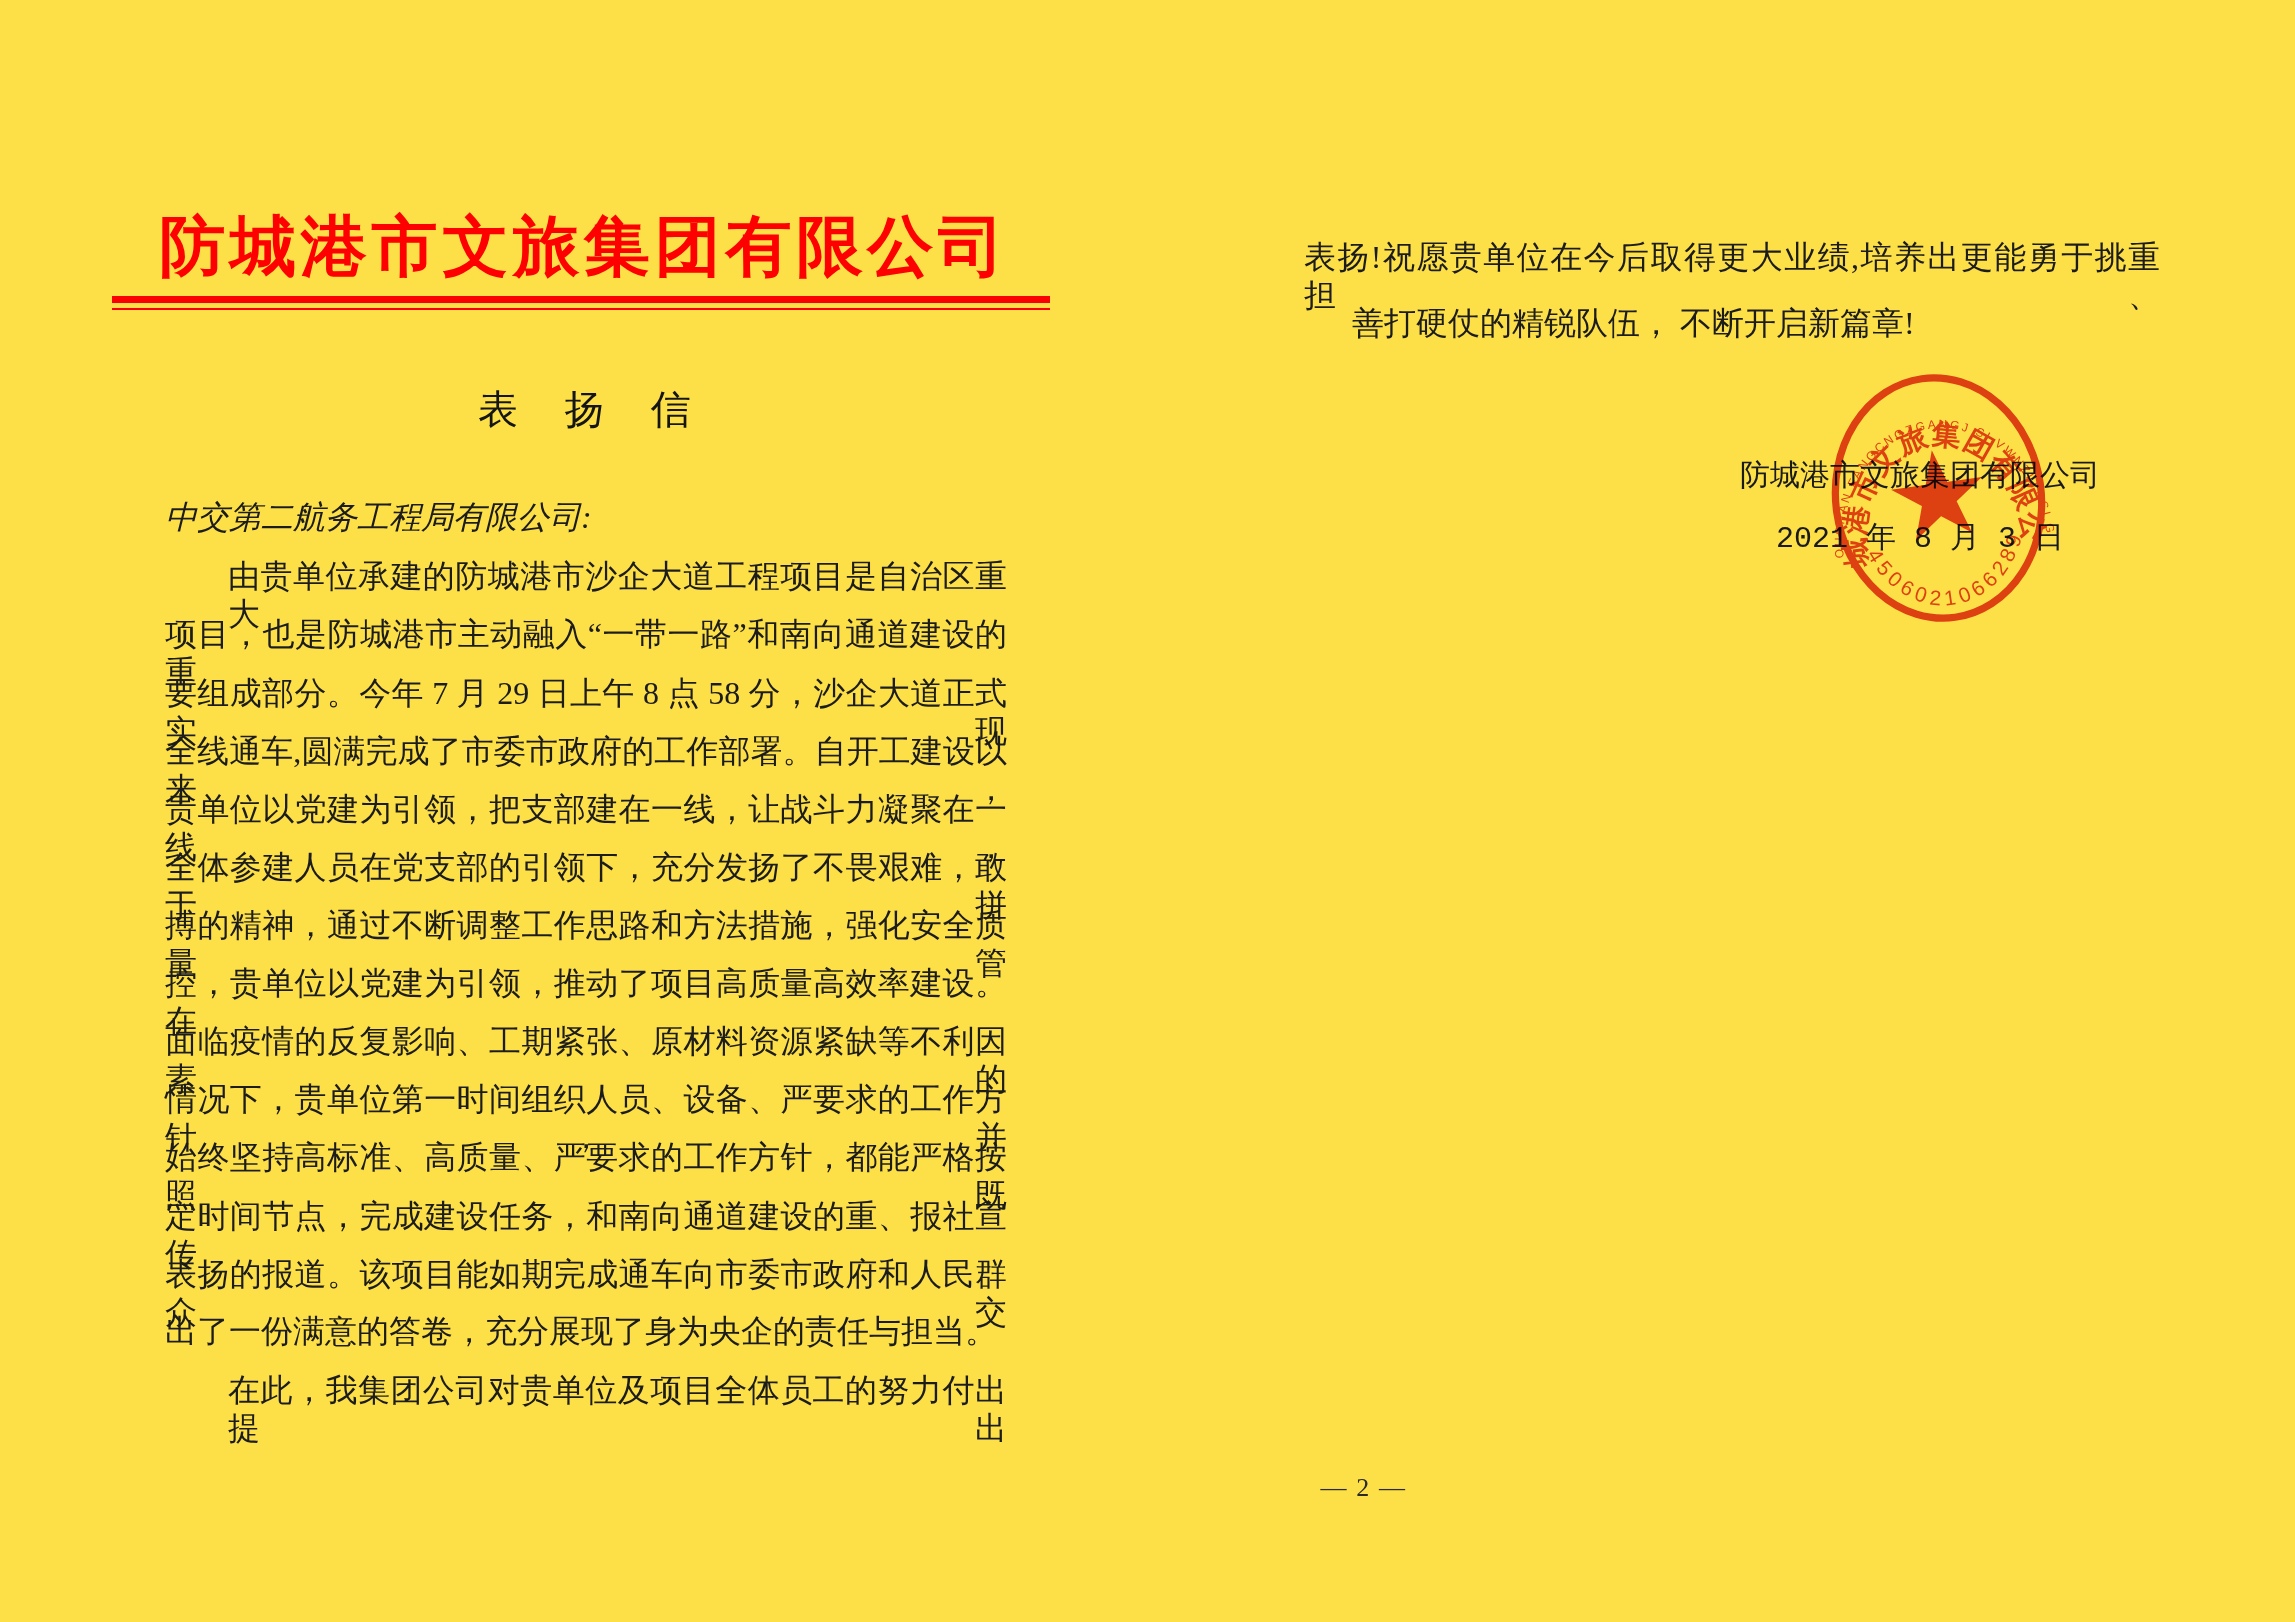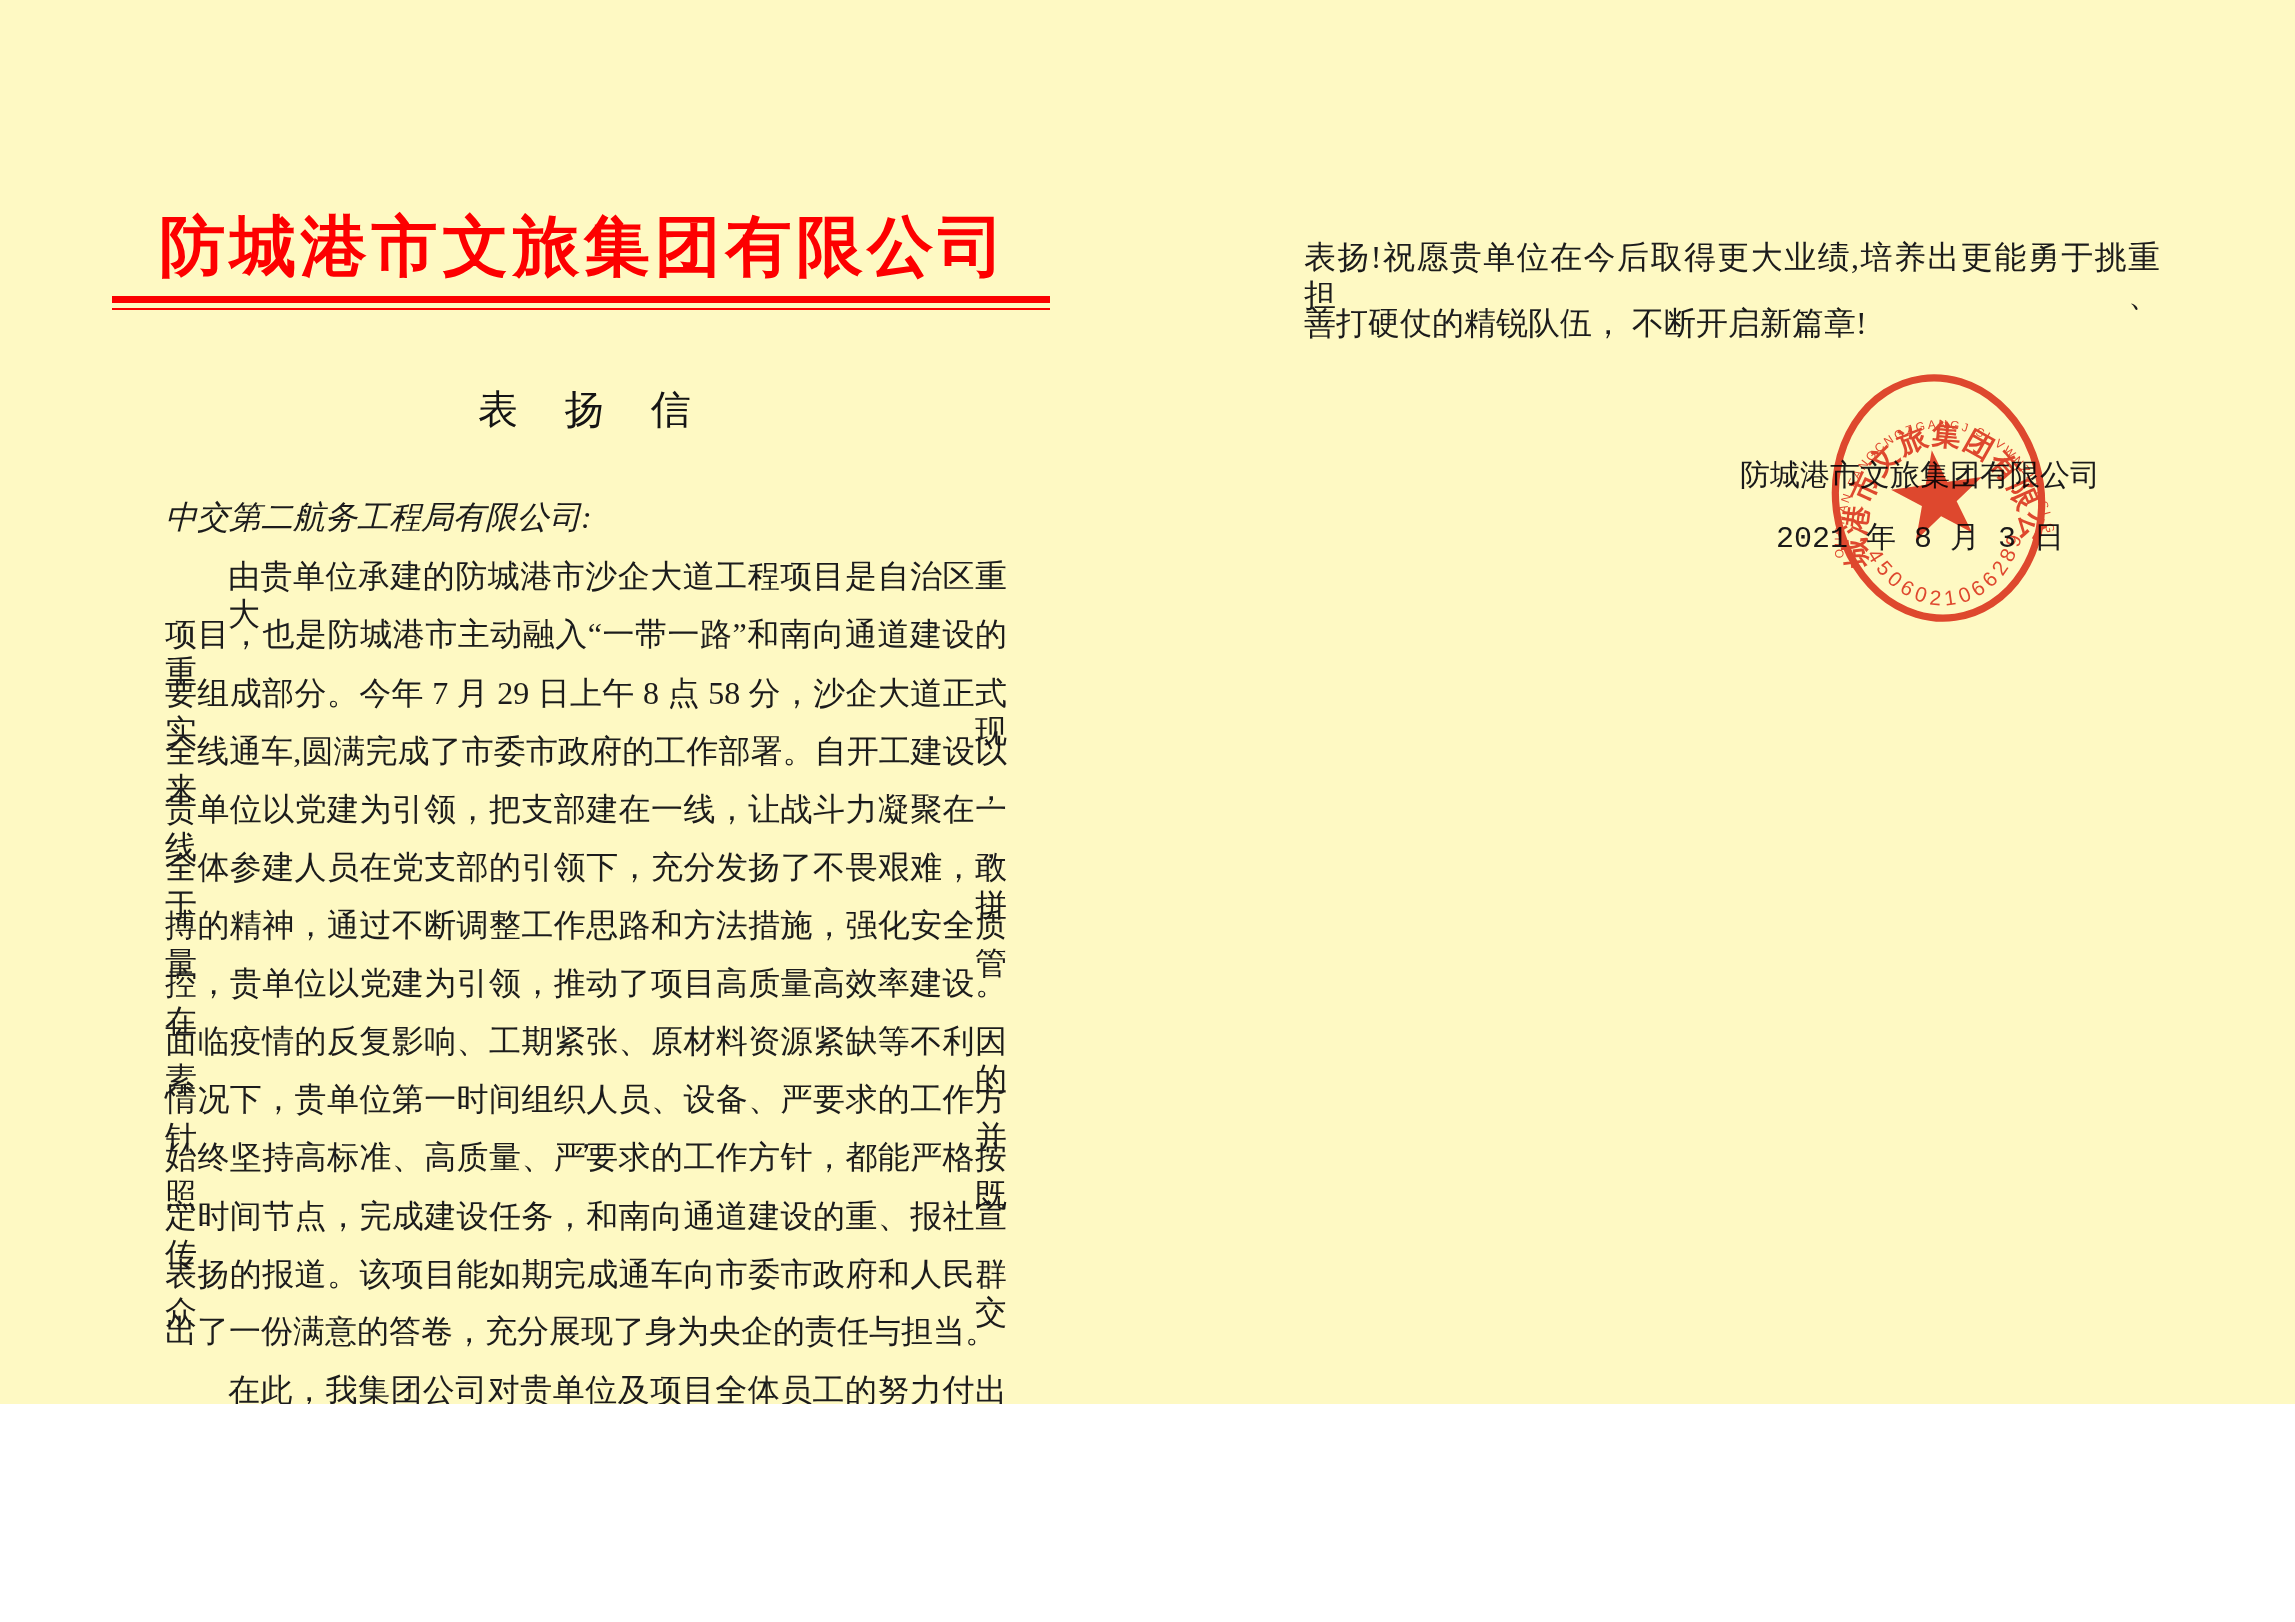--- a/index.html
+++ b/index.html
@@ -1,19 +1,19 @@
 <!DOCTYPE html>
 <html style="font-size:13px"><head>
 <meta charset="utf-8">
 <style>
   html,body{margin:0;padding:0;background:#ffffff;}
   .canvas{
     position:relative;
-    width:2295px;height:1404px;
-    background:#fef9c3;
+    width:2295px;height:1622px;
+    background:#fde047;
     overflow:hidden;
     font-family:"Liberation Serif","DejaVu Serif",serif;
     color:#1c1c1c;
   }
   .abs{position:absolute;}
   
   .letterhead{
     left:116px;top:202px;width:936px;height:80px;
     text-align:center;
     font-size:66px;font-weight:bold;letter-spacing:4.8px;
@@ -36,21 +36,21 @@
     text-align:justify;text-align-last:justify;
   }
   .bline.indent{padding-left:63px;width:779px;}
   .bline.nojust{text-align:left;text-align-last:left;font-family:Liberation Serif, serif;}
   
   .rline{
     left:1304px;width:856px;height:47px;
     font-size:32px;line-height:1.2;color:#1c1c1c;
     text-align:justify;text-align-last:justify;
   }
-  .rline.nojust{text-align:left;text-align-last:left;}
+  .rline.nojust{text-align:left;text-align-last:left;margin-left:48px;}
   .signature{
     left:1719px;top:455px;width:402px;
     text-align:center;font-size:30px;color:#1a1a1a;white-space:nowrap;
   }
   .dateline{
     left:1719px;top:517px;width:402px;
     text-align:center;font-size:30px;color:#1a1a1a;white-space:nowrap;font-family:Liberation Mono, monospace;
   }
   .pagenum{
     left:1267px;top:1473px;width:193px;

